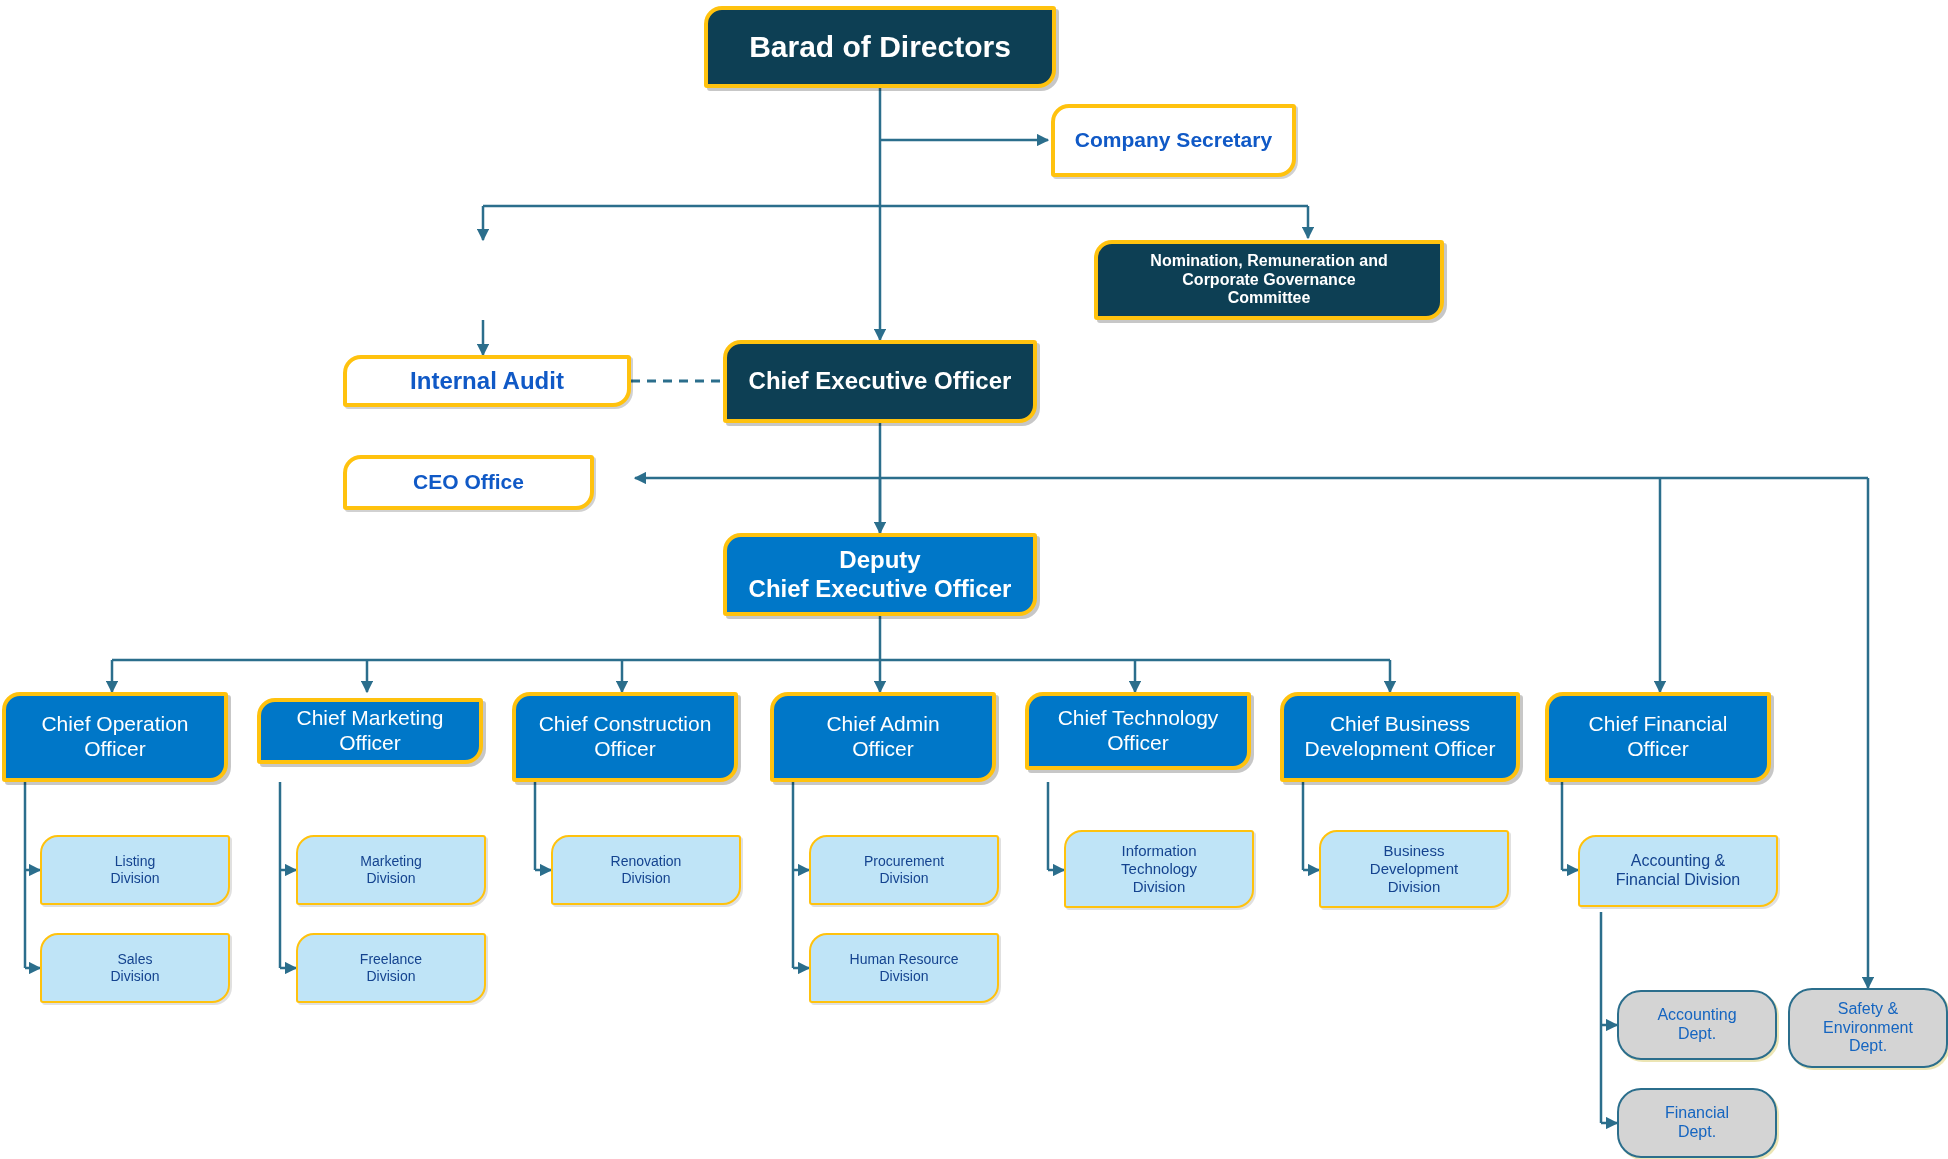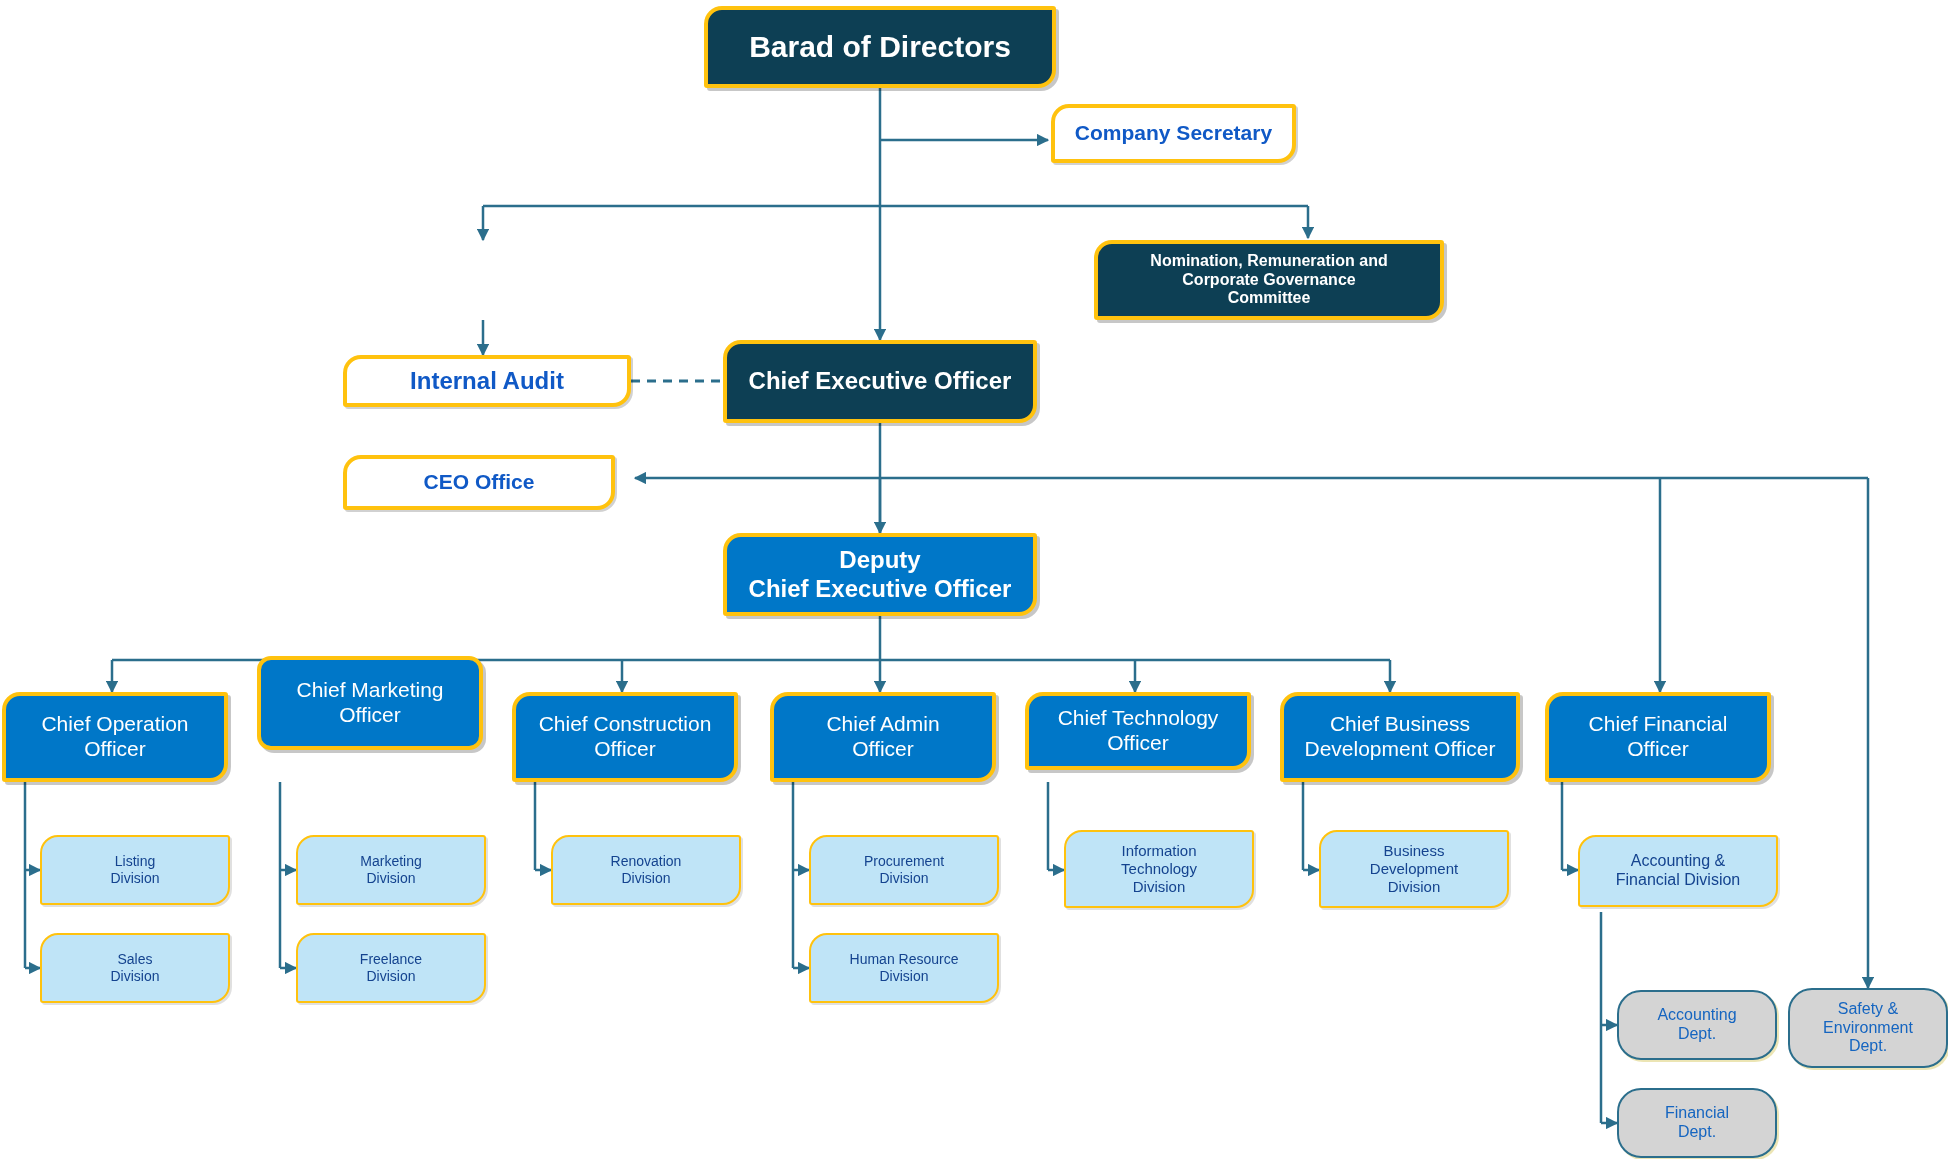--- a/index.html
+++ b/index.html
@@ -177,60 +177,60 @@
       <path d="M 1601 1025 L 1601 1123"></path>
       <path d="M 1601 1025 L 1617 1025" marker-end="url(#arrow)"></path>
       <path d="M 1601 1123 L 1617 1123" marker-end="url(#arrow)"></path>
     </g>
   </svg>
 
   <div class="node v-navy shape-leaf fs-xl" style="left:704px;top:6px;width:352px;height:82px;">
     <span class="lbl">Barad of Directors</span>
   </div>
 
-  <div class="node v-white shape-leaf fs-md" style="left:1051px;top:104px;width:245px;height:59px;">
+  <div class="node v-white shape-leaf fs-md" style="left:1051px;top:104px;width:245px;height:73px;">
     <span class="lbl">Company Secretary</span>
   </div>
 
 
   <div class="node v-navy shape-leaf fs-xs" style="left:1094px;top:240px;width:350px;height:80px;">
     <span class="lbl">
       <span>Nomination, Remuneration and</span><br>
       <span>Corporate Governance</span><br>
       <span>Committee</span>
     </span>
   </div>
 
   <div class="node v-white shape-leaf fs-lg" style="left:343px;top:355px;width:288px;height:52px;">
     <span class="lbl">Internal Audit</span>
   </div>
 
   <div class="node v-navy shape-leaf fs-lg" style="left:723px;top:340px;width:314px;height:83px;">
     <span class="lbl">Chief Executive Officer</span>
   </div>
 
-  <div class="node v-white shape-leaf fs-md" style="left:343px;top:455px;width:272px;height:55px;">
+  <div class="node v-white shape-leaf fs-md" style="left:343px;top:455px;width:251px;height:55px;">
     <span class="lbl">CEO Office</span>
   </div>
 
   <div class="node v-blue-bold shape-leaf fs-lg" style="left:723px;top:533px;width:314px;height:83px;">
     <span class="lbl">
       <span>Deputy</span><br>
       <span>Chief Executive Officer</span>
     </span>
   </div>
 
   <div class="node v-blue shape-leaf fs-md" style="left:2px;top:692px;width:226px;height:90px;">
     <span class="lbl">
       <span>Chief Operation</span><br>
       <span>Officer</span>
     </span>
   </div>
 
-  <div class="node v-blue shape-leaf fs-md" style="left:257px;top:656px;width:226px;height:94px;border-radius:14px;">
+  <div class="node v-blue shape-leaf fs-md" style="left:257px;top:698px;width:226px;height:66px;">
     <span class="lbl">
       <span>Chief Marketing</span><br>
       <span>Officer</span>
     </span>
   </div>
 
   <div class="node v-blue shape-leaf fs-md" style="left:512px;top:692px;width:226px;height:90px;">
     <span class="lbl">
       <span>Chief Construction</span><br>
       <span>Officer</span>

